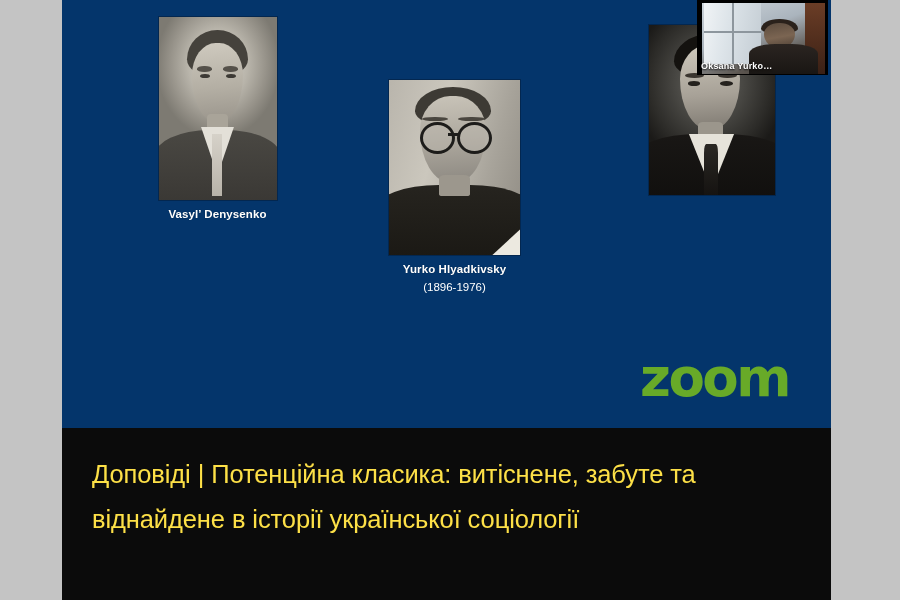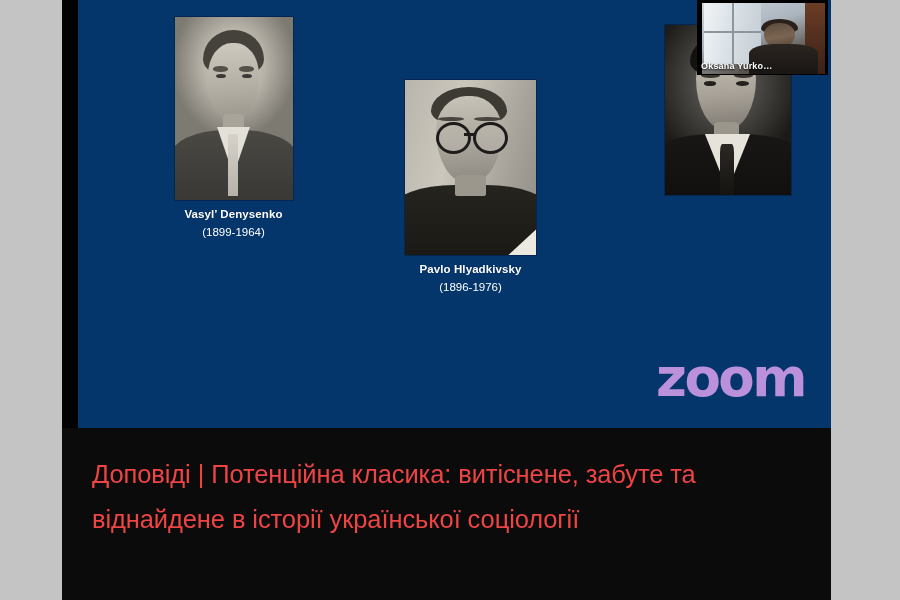--- a/index.html
+++ b/index.html
@@ -18,21 +18,21 @@
   #stage{
     position:absolute;
     left:62px;top:0;width:769px;height:600px;
     background:#000;
     overflow:hidden;
   }
 
   
   #slide{
     position:absolute;
-    left:16px;top:0;width:769px;height:428px;
+    left:0;top:0;width:769px;height:428px;
     background:#04356b;
     overflow:hidden;
   }
 
   
   .portrait-block{position:absolute;text-align:center;}
 
   .photo{
     position:relative;
     overflow:hidden;
@@ -91,21 +91,21 @@
   .brow{position:absolute;border-radius:50%;}
   .lens{position:absolute;border-radius:50%;border:3px solid #1d1c1a;background:rgba(190,186,178,.45);}
   .bridge{position:absolute;height:3px;background:#1d1c1a;}
   .diag{position:absolute;}
 
   
   #zoom-mark{
     position:absolute;right:42px;bottom:20px;
     font-size:53px;font-weight:bold;
     letter-spacing:-2.5px;
-    color:#f0abfc;
+    color:#84cc16;
     opacity:.78;
     font-family:"DejaVu Sans", sans-serif;
     filter:blur(.4px);
     margin-left:36px;
   }
 
   
   #thumb{
     position:absolute;
     left:635px;top:0;width:131px;height:75px;
@@ -147,21 +147,21 @@
 
   
   #caption-bar{
     position:absolute;
     left:0;top:428px;width:769px;height:172px;
     background:#0b0b0b;
   }
   #caption-text{
     position:absolute;
     left:30px;top:24px;width:700px;
-    color:#ef4444;
+    color:#fde047;
     font-size:25.5px;
     line-height:45px;
     font-family:"Liberation Sans", sans-serif;
     font-weight:normal;
     letter-spacing:-.1px;
   }
 </style>
 </head>
 <body>
 
@@ -181,40 +181,39 @@
             <div class="brow" style="left:33%;top:27%;width:12%;height:3%;background:#55514a;"></div>
             <div class="brow" style="left:55%;top:27%;width:12%;height:3%;background:#55514a;"></div>
             <div class="brow" style="left:35%;top:31%;width:9%;height:2.4%;background:#3c3934;"></div>
             <div class="brow" style="left:57%;top:31%;width:9%;height:2.4%;background:#3c3934;"></div>
             <div class="neck" style="left:41%;top:53%;width:18%;height:12%;background:#a9a499;"></div>
             <div class="collar" style="left:36%;top:60%;width:28%;height:20%;background:#e3e0d8;clip-path:polygon(0 0,100% 0,62% 100%,38% 100%);"></div>
             <div class="tie" style="left:45%;top:64%;width:9%;height:34%;background:linear-gradient(180deg,#d6d2c9 0%,#b8b3a9 100%);"></div>
           </div>
         </div>
         <div class="cap">Vasyl’ Denysenko</div>
-        <div class="years">(1899-1964)</div>
       </div>
 
       <div class="portrait-block" id="p2">
         <div class="photo">
           <div class="ph-canvas">
             <div class="bg-b"></div>
             <div class="torso" style="left:-10%;top:60%;width:120%;height:62%;background:linear-gradient(180deg,#26241f 0%,#15130f 100%);border-radius:40% 40% 0 0/22% 22% 0 0;"></div>
             <div class="diag" style="left:40%;top:52%;width:90%;height:70%;background:#ece9e0;clip-path:polygon(100% 18%,100% 100%,8% 100%);"></div>
             <div class="hair" style="left:20%;top:4%;width:58%;height:22%;background:#3d3a34;"></div>
             <div class="face" style="left:24%;top:9%;width:50%;height:50%;background:linear-gradient(175deg,#c9c4b9 0%,#aaa59b 55%,#8b8780 100%);"></div>
             <div class="lens" style="left:24%;top:24%;width:22%;height:15%;"></div>
             <div class="lens" style="left:52%;top:24%;width:22%;height:15%;"></div>
             <div class="bridge" style="left:45%;top:30%;width:8%;"></div>
             <div class="brow" style="left:25%;top:21%;width:20%;height:2.4%;background:#4a463f;"></div>
             <div class="brow" style="left:53%;top:21%;width:20%;height:2.4%;background:#4a463f;"></div>
             <div class="neck" style="left:38%;top:54%;width:24%;height:12%;background:#9c978d;"></div>
           </div>
         </div>
-        <div class="cap">Pavlo Hlyadkivsky</div>
+        <div class="cap">Yurko Hlyadkivsky</div>
         <div class="years">(1896-1976)</div>
       </div>
 
       <div class="portrait-block" id="p3">
         <div class="photo">
           <div class="ph-canvas">
             <div class="bg-c"></div>
             <div class="torso" style="left:-12%;top:64%;width:124%;height:60%;background:linear-gradient(180deg,#191715 0%,#0c0b0a 100%);border-radius:42% 42% 0 0/24% 24% 0 0;"></div>
             <div class="hair" style="left:20%;top:5%;width:58%;height:26%;background:#14120f;"></div>
             <div class="face" style="left:25%;top:12%;width:48%;height:50%;background:linear-gradient(175deg,#cfcabd 0%,#a7a197 58%,#7d7870 100%);"></div>

